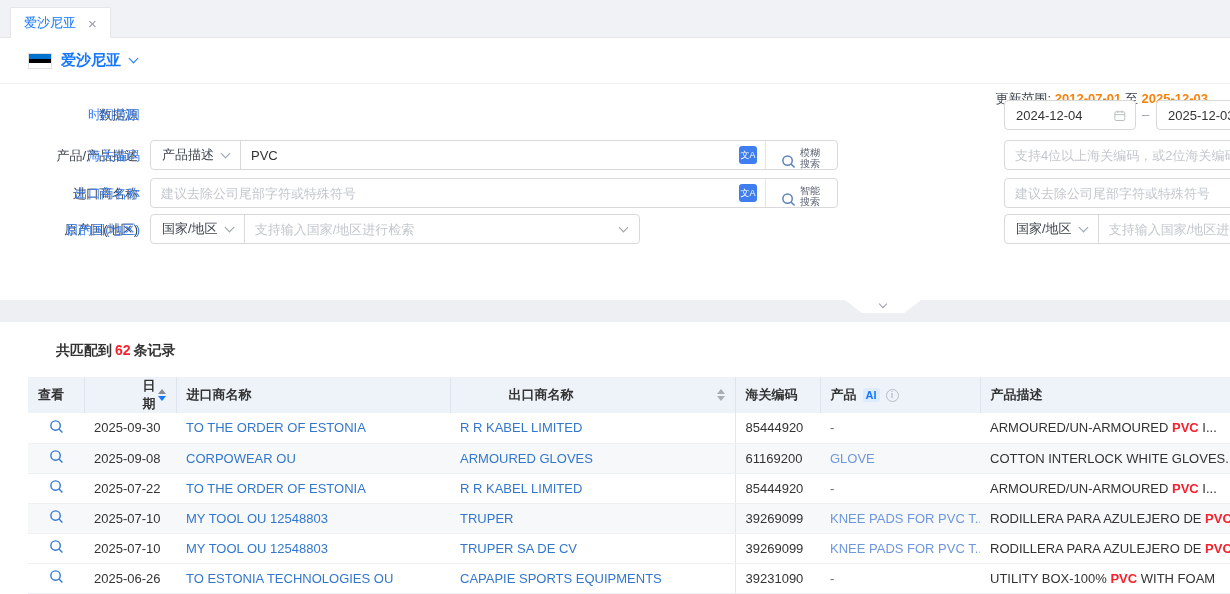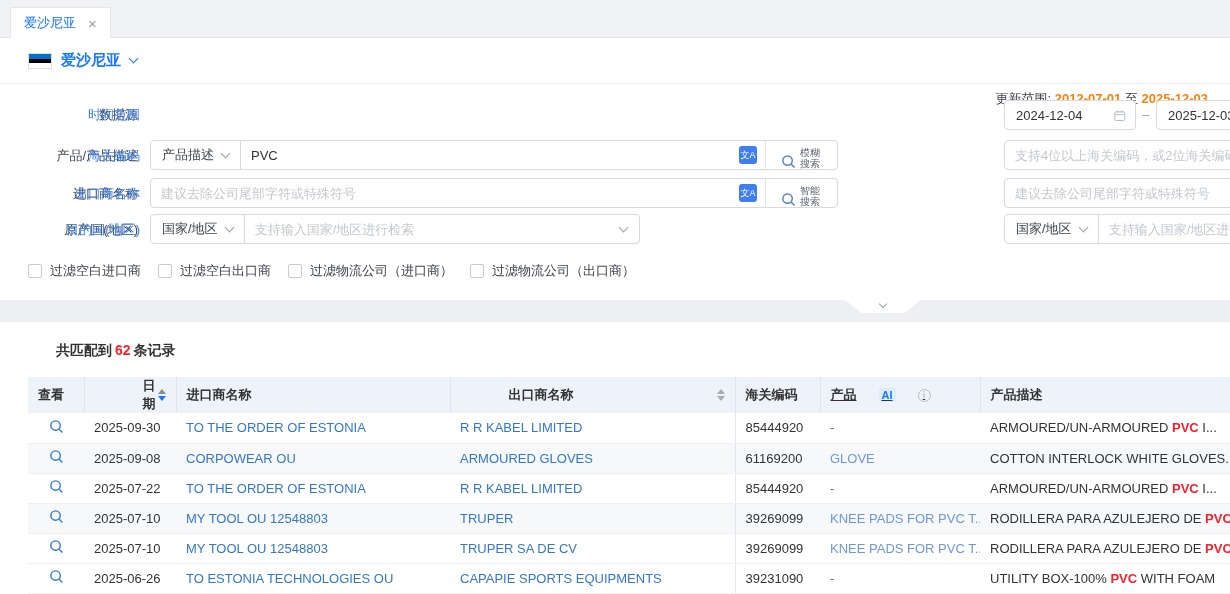--- a/index.html
+++ b/index.html
@@ -72,21 +72,21 @@
   .collapse-tab .chev { width:6px; height:6px; margin-top:1px; }
   
   .results { margin-top:22px; background:#fff; padding:20px 0 0 28px; height:272px; }
   .summary { font-size:14px; font-weight:bold; color:#333;margin-left:28px; }
   .summary .cnt { color:#f5222d; padding:0 3px; }
   table { border-collapse:collapse; table-layout:fixed; width:1212px; margin-top:17px; }
   th { height:36px; background:#eef3fa; font-weight:bold; font-size:13px; color:#333;
        text-align:left; padding:0 10px; border-right:1px solid #dfe5ee; }
   th:last-child { border-right:none; }
   th .thflex { display:flex; align-items:center; justify-content:space-between;margin-left:48px; }
-  th .thflex2 { display:flex; align-items:center; gap:22px;text-decoration:underline; }
+  th .thflex2 { display:flex; align-items:center; gap:6px; }
   td { height:30px; padding:0 10px; font-size:13px; color:#333;
        border-bottom:1px solid #eef0f4; white-space:nowrap; overflow:hidden; }
   td.expcell { border-right:1px solid #e4e8ee; }
   tbody tr:nth-child(2), tbody tr:nth-child(4) { background:#f7f8fa; }
   .lnk { color:#3377cc; cursor:pointer; }
   .plnk { color:#6f97dd; cursor:pointer; }
   .dashv { color:#666; }
   .hl { color:#f5222d; font-weight:bold; }
   .viewcell { text-align:center; }
   .sortgrp { display:inline-flex; flex-direction:column; gap:2px; }
@@ -195,38 +195,20 @@
     <div class="f-label-r" style="top:137px">目的国(地区)</div>
     <div class="igroup" style="left:1004px; top:130px; width:300px;">
       <div class="isel">
         <span>国家/地区</span>
         <span class="chev gray"></span>
       </div>
       <div class="vdiv"></div>
       <input placeholder="支持输入国家/地区进行检索" style="">
     </div>
 
-    <div class="cbrow">
-        <label class="cbitem">
-          <span class="cbbox"></span>
-          <span class="cblabel">过滤空白进口商</span>
-        </label>
-        <label class="cbitem">
-          <span class="cbbox"></span>
-          <span class="cblabel">过滤空白出口商</span>
-        </label>
-        <label class="cbitem">
-          <span class="cbbox"></span>
-          <span class="cblabel">过滤物流公司（进口商）</span>
-        </label>
-        <label class="cbitem">
-          <span class="cbbox"></span>
-          <span class="cblabel">过滤物流公司（出口商）</span>
-        </label>
-      </div>
 
     <div class="collapse-tab">
       <span class="chev gray"></span>
     </div>
   </div>
 </div>
 
 <div class="results">
   <div class="summary">
     <span>共匹配到</span><span class="cnt">62</span><span>条记录</span>

